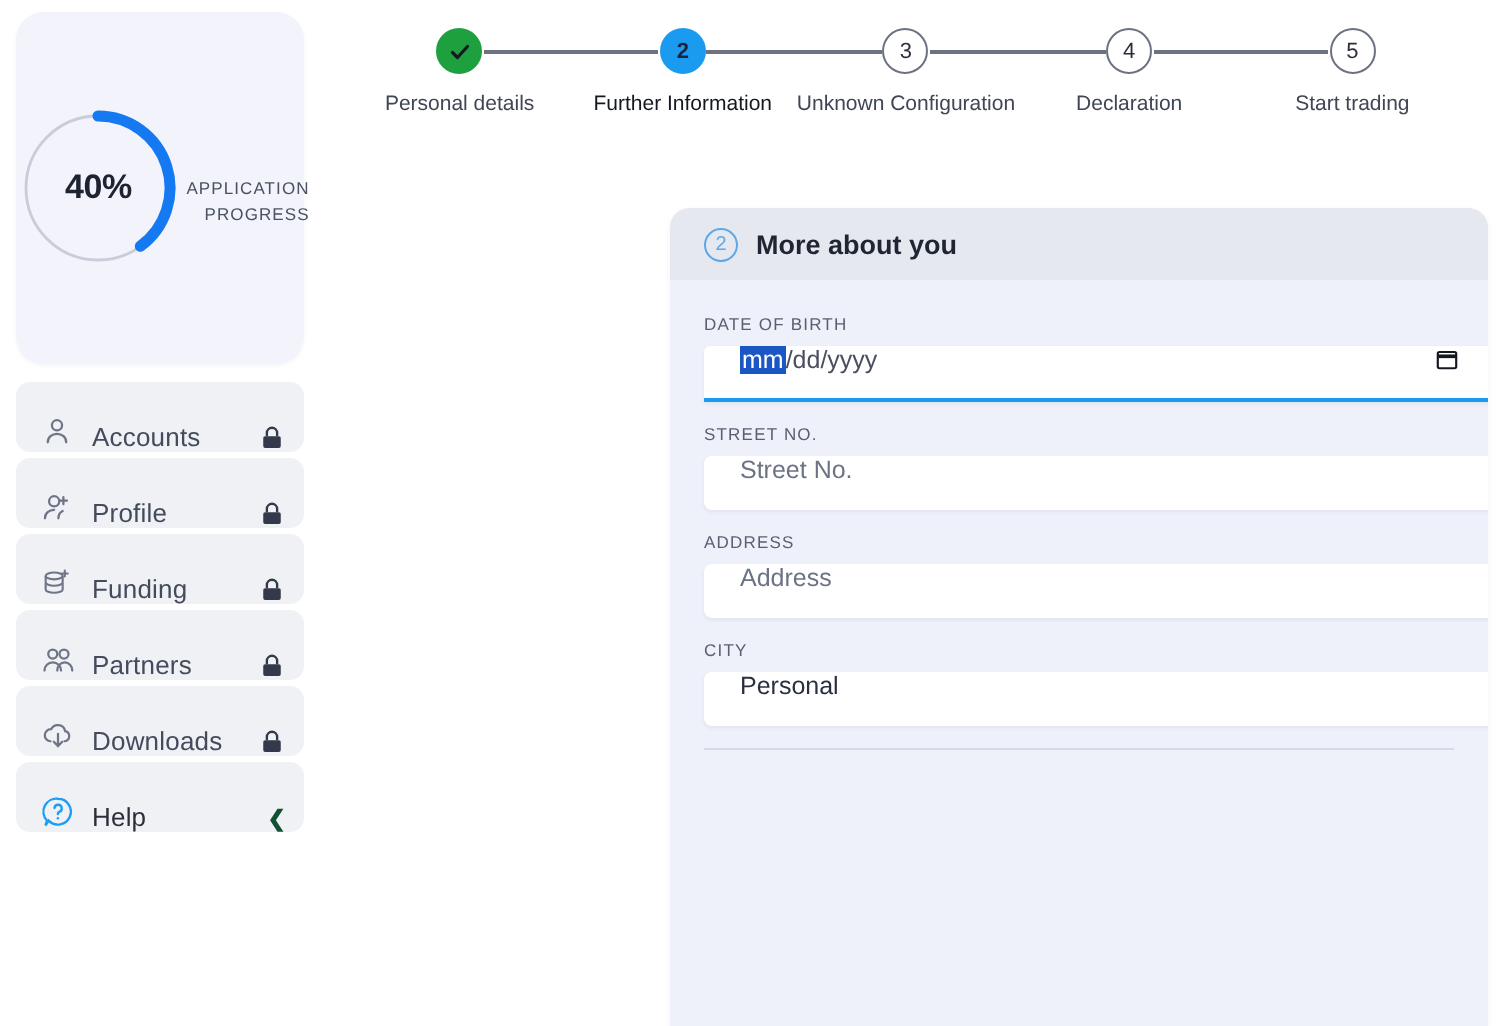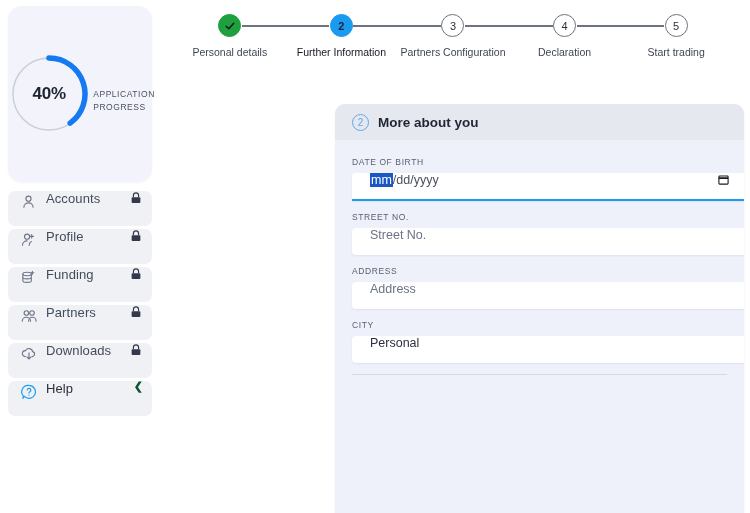--- a/index.html
+++ b/index.html
@@ -28,33 +28,33 @@
   .ring-wrap { position: relative; width: 88px; height: 88px; }
   .ring-wrap svg { display:block; }
   .ring-label {
     position: absolute; inset: 0;
     display: flex; align-items: center; justify-content: center;
     font-size: 17px; font-weight: bold; color: #1d2330;
     letter-spacing: -0.2px;
   }
   .progress-caption {
     margin-top: 14px;
-    text-align: left;
+    text-align: right;
     font-size: 8.5px;
     letter-spacing: 0.55px;
     color: #4a5160;
     line-height: 1.5;
   }
   .menu { margin-top: 9px; }
   .menu-item {
     height: 35px;
     background: #f0f1f5;
     border-radius: 7px;
     margin-bottom: 3px;
-    display: flex; align-items: flex-start;
+    display: flex; align-items: flex-end;
     padding: 0 9px 0 10px;
     cursor: pointer;
   }
   .menu-icon { width: 21px; height: 21px; flex: 0 0 21px; display:flex; align-items:center; justify-content:center; }
   .menu-label {
     flex: 1;
     font-size: 13px;
     color: #434b5c;
     margin-left: 7px;
     letter-spacing: 0.1px;
@@ -292,21 +292,21 @@
           <div class="bar left"></div>
           <div class="bar right"></div>
           <div class="circle">2</div>
           <div class="slabel">Further Information</div>
         </div>
 
         <div class="step">
           <div class="bar left"></div>
           <div class="bar right"></div>
           <div class="circle">3</div>
-          <div class="slabel">Partners Configuration</div>
+          <div class="slabel">Unknown Configuration</div>
         </div>
 
         <div class="step">
           <div class="bar left"></div>
           <div class="bar right"></div>
           <div class="circle">4</div>
           <div class="slabel">Declaration</div>
         </div>
 
         <div class="step">

